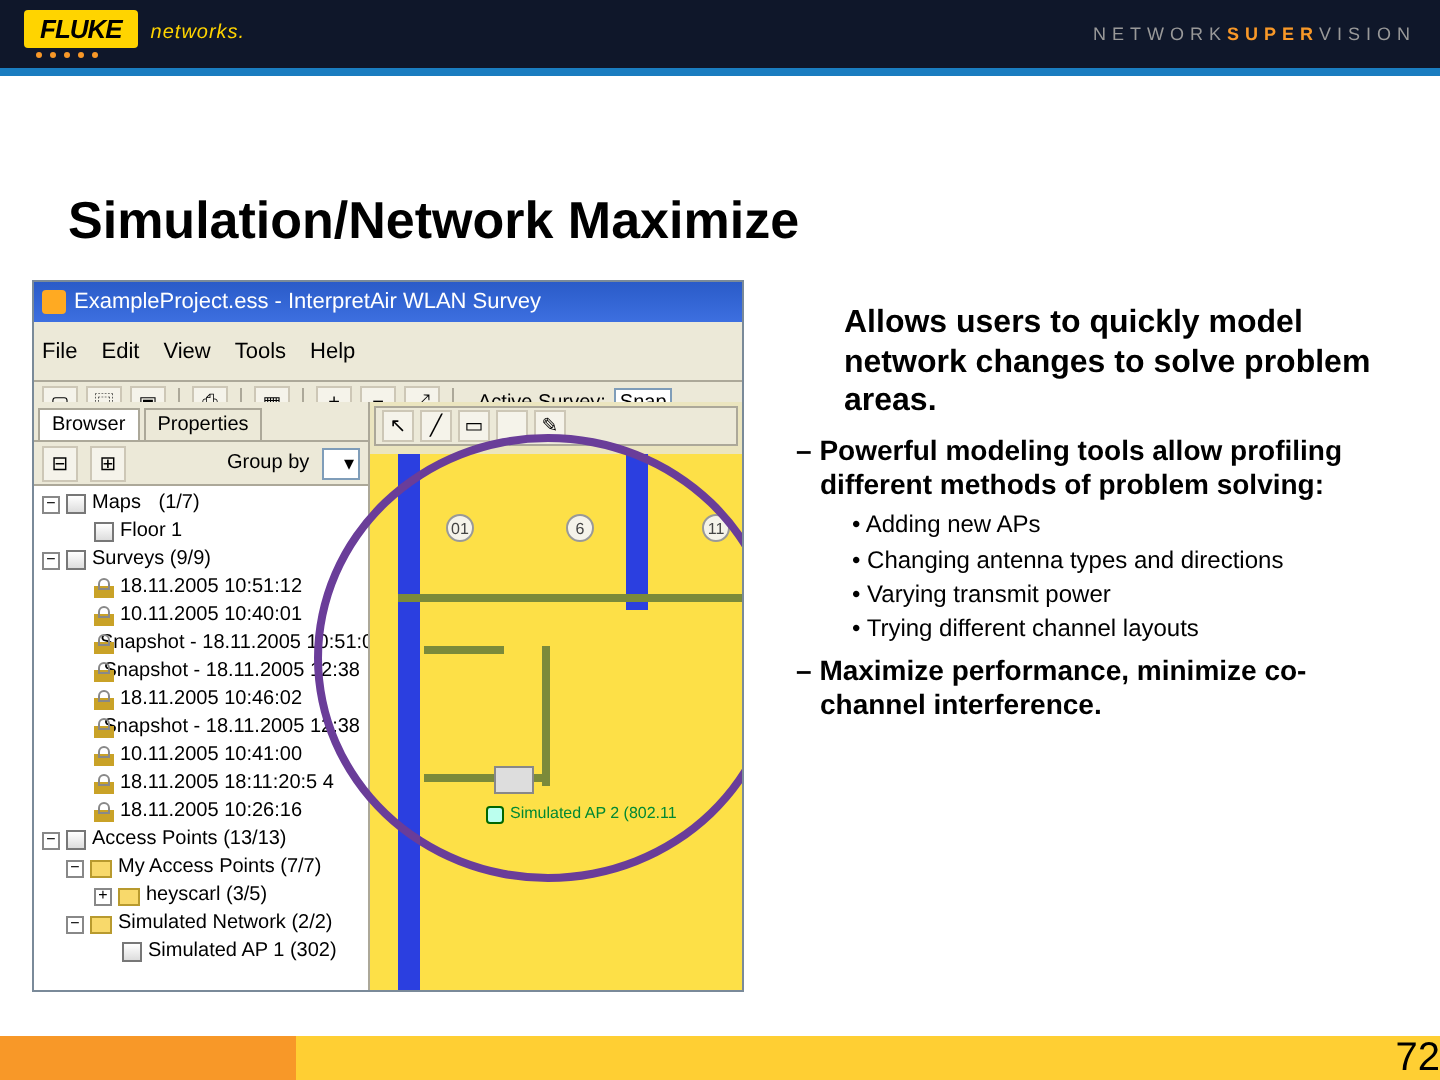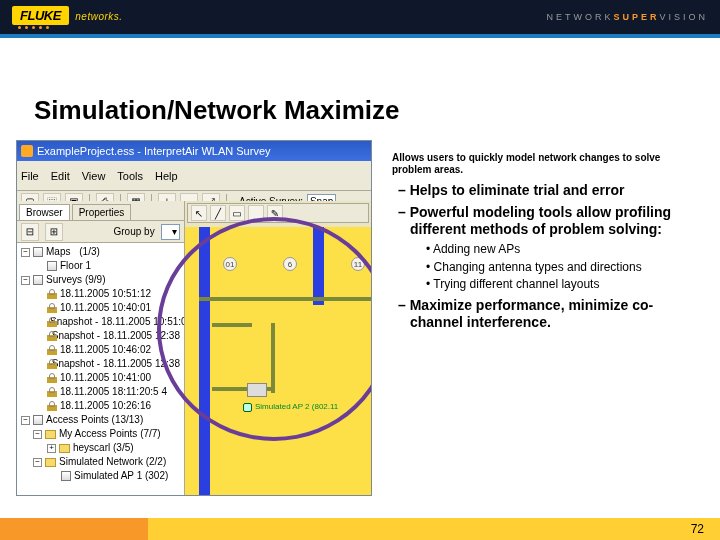--- a/index.html
+++ b/index.html
@@ -51,29 +51,29 @@
   .floorplan { position: absolute; top: 26px; left: 0; right: 0; bottom: 0; background: #fde047; }
   .vwall { position:absolute; width:11px; background:#2b3fe0; }
   .hwall { position:absolute; height:4px; background:#7b8a3a; }
   .ap-label { position:absolute; font-size:8px; color:#083; white-space:nowrap; }
   .ap-dot { position:absolute; width:9px; height:9px; border:1px solid #060; background:#bfe; border-radius:2px; }
   .num-badge { position:absolute; width:14px; height:14px; border-radius:50%; border:1px solid #999; background:#f5f3ea; font-size:8px; display:flex; align-items:center; justify-content:center; color:#444; }
   .laptop { position:absolute; width:20px; height:14px; background:#ddd; border:1px solid #888; }
   .circle-ov { position:absolute; border: 4px solid #6a3d99; border-radius: 50%; pointer-events: none; }
 
   .bullets { position: absolute; left: 392px; top: 152px; width: 308px; font-family: Arial, sans-serif; color: #000; }
-  .lead { font-size: 10px; font-weight: bold; line-height: 1.22; margin-bottom: 6px; }
+  .lead { font-size: 16px; font-weight: bold; line-height: 1.22; margin-bottom: 6px; margin-left: 30px; }
   .b1 { font-size: 14px; font-weight: bold; line-height: 1.24; margin: 4px 0 4px 18px; text-indent: -12px; }
   .b1::before { content: "– "; }
   .b2 { font-size: 12px; font-weight: normal; line-height: 1.28; margin: 2px 0 2px 44px; text-indent: -10px; }
   .b2::before { content: "• "; }
 
   .footer-bar { position: absolute; left: 0; bottom: 0; width: 100%; height: 22px; display: flex; }
   .footer-orange { width: 148px; height: 100%; background: #f89828; }
-  .footer-yellow { flex: 1; height: 100%; background: #ffcf33; display: flex; justify-content: flex-end; align-items: center; padding-right: 16px; font-size: 12px; color: #000; }
+  .footer-yellow { flex: 1; height: 100%; background: #ffcf33; display: flex; justify-content: flex-end; align-items: center; font-size: 20px; color: #000; }
 </style>
 </head>
 <body>
 
 <div class="header-bar">
   <div class="logo-fluke">
     <div>
       <span class="logo-fluke-box">FLUKE</span>
       <span class="logo-networks">networks.</span>
       <div class="dots-row">
@@ -131,21 +131,21 @@
         <div class="tab inactive">Properties</div>
       </div>
       <div class="toolbar2">
         <span class="tbtn">⊟</span>
         <span class="tbtn">⊞</span>
         <span style="flex:1"></span>
         <span>Group by</span>
         <span class="dropdown">&nbsp;&nbsp;&nbsp;▾</span>
       </div>
       <div class="tree">
-        <div class="tree-row"><span class="boxicon">−</span><span class="docicon"></span><span>Maps</span>&nbsp;<span>(1/3)</span></div>
+        <div class="tree-row"><span class="boxicon">−</span><span class="docicon"></span><span>Maps</span>&nbsp;<span>(1/7)</span></div>
         <div class="tree-row indent2">
             <span class="docicon"></span>
             <span>Floor 1</span>
           </div>
         <div class="tree-row">
             <span class="boxicon">−</span>
             <span class="docicon"></span>
             <span>Surveys (9/9)</span>
           </div>
         <div class="tree-row indent2">
@@ -234,24 +234,24 @@
         <div class="ap-dot" style="left:58px; top:176px;"></div>
         <div class="ap-label" style="left:70px; top:175px;">Simulated AP 2 (802.11</div>
       </div>
     </div>
   </div>
   <div class="circle-ov" style="left:140px; top:76px; width:234px; height:224px;"></div>
 </div>
 
 <div class="bullets">
   <div class="lead">Allows users to quickly model network changes to solve problem areas.</div>
-  <div class="b1">Helps to eliminate trial and error</div>
   <div class="b1">Powerful modeling tools allow profiling different methods of problem solving:</div>
   <div class="b2">Adding new APs</div>
   <div class="b2">Changing antenna types and directions</div>
+  <div class="b2">Varying transmit power</div>
   <div class="b2">Trying different channel layouts</div>
   <div class="b1">Maximize performance, minimize co-channel interference.</div>
 </div>
 
 <div class="footer-bar">
   <div class="footer-orange"></div>
   <div class="footer-yellow">
     <span>72</span>
   </div>
 </div>

